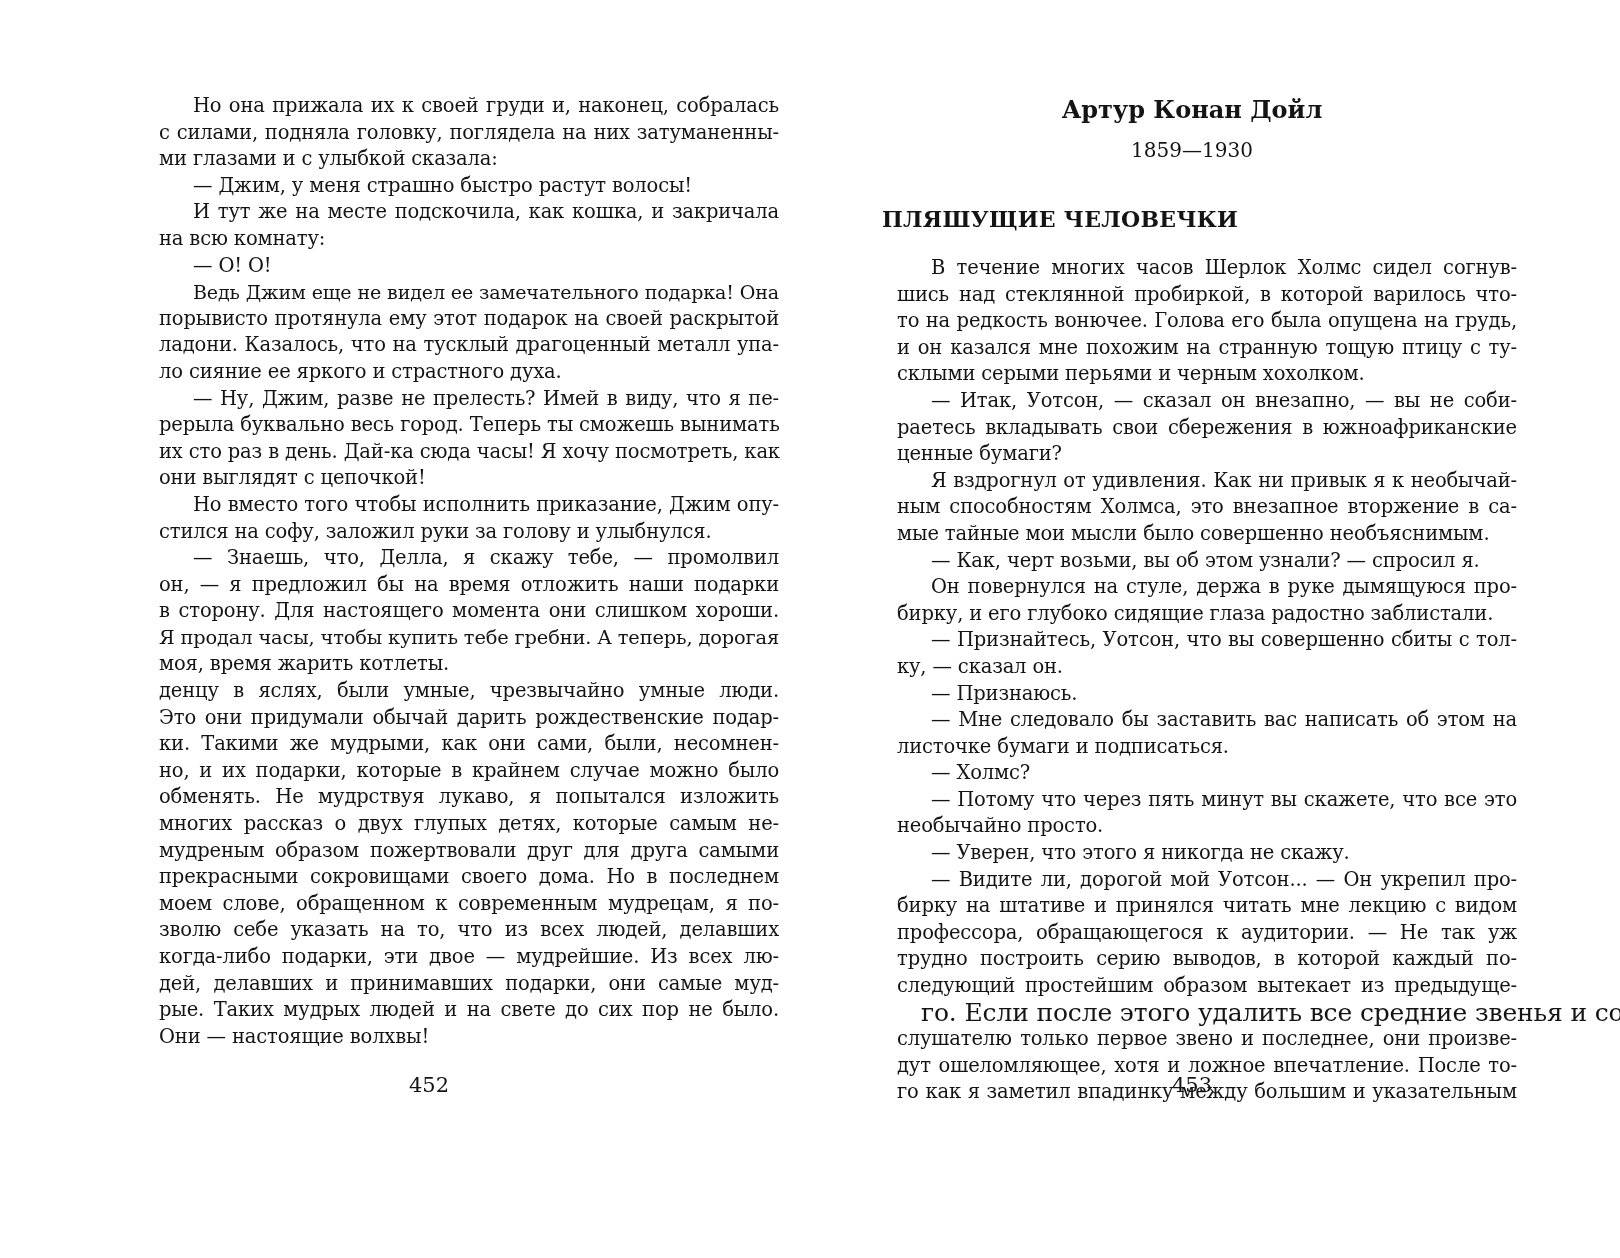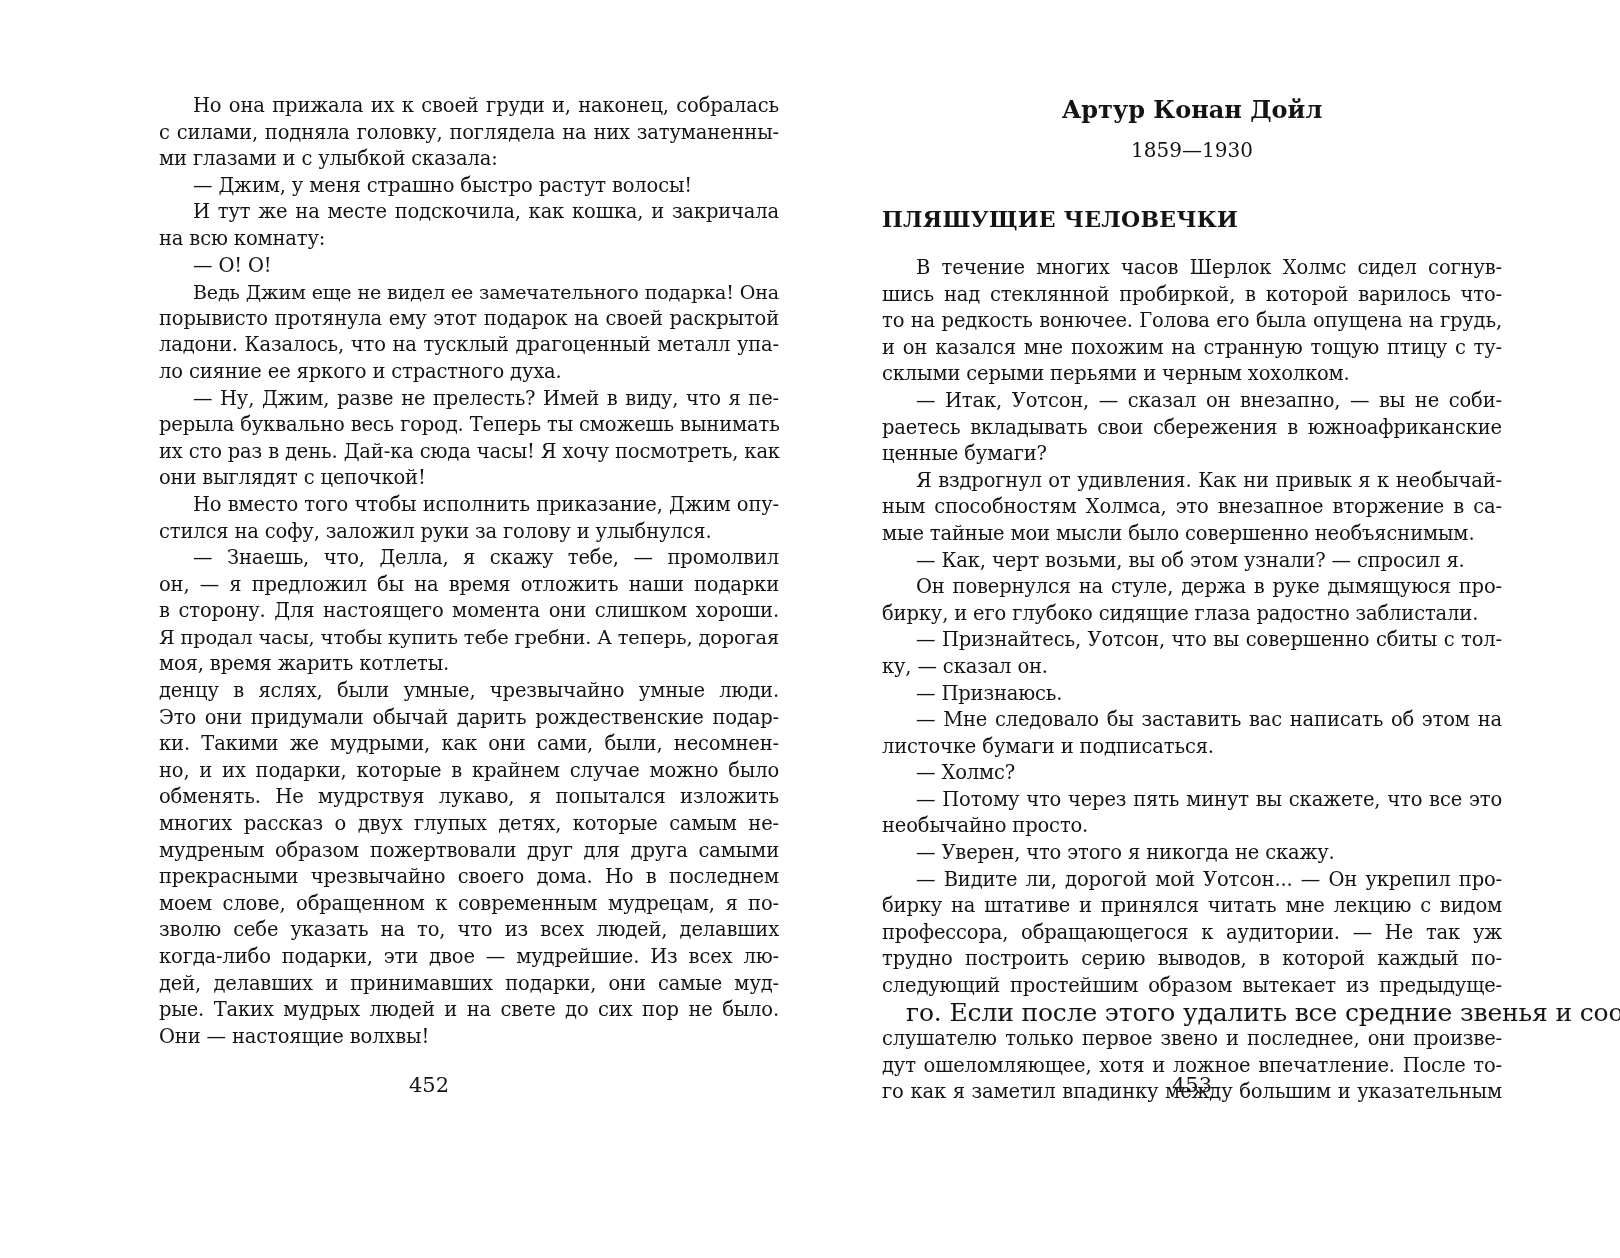--- a/index.html
+++ b/index.html
@@ -3,21 +3,21 @@
 <meta charset="utf-8">
 <style>
   html, body { margin: 0; padding: 0; background: #ffffff; }
   body { width: 1620px; height: 1258px; position: relative; overflow: hidden;
          font-family: "DejaVu Serif", "Liberation Serif", serif; color: #141414; }
   .page { position: absolute; top: 0; height: 1258px; }
   #page-left  { left: 0; width: 810px; }
   #page-right { left: 810px; width: 810px; }
   .col { position: absolute; font-size: 19.5px; line-height: 26.6px; }
   #page-left .col  { left: 119px; width: 620px; top: 93px; margin-left: 40px; }
-  #page-right .col { left: 72px;  width: 620px; top: 255px; }
+  #page-right .col { left: 87px;  width: 620px; top: 255px; }
   .line { display: block; white-space: nowrap; text-align: justify; text-align-last: justify;
           height: 26.6px; overflow: visible; letter-spacing: -0.15px; }
   .line.last { text-align-last: left; }
   .line.indent { padding-left: 34px; }
   .heading-author { position: absolute; left: 72px; width: 620px; top: 95px;
                     text-align: center; font-weight: bold; font-size: 24px; }
   .heading-years { position: absolute; left: 72px; width: 620px; top: 138px;
                    text-align: center; font-size: 20px; }
   .heading-title { position: absolute; left: 72px; width: 620px; top: 206px;
                    text-align: left; font-weight: bold; font-size: 22px; letter-spacing: 0.3px; }
@@ -52,21 +52,21 @@
       <span class="line">в сторону. Для настоящего момента они слишком хороши.</span>
       <span class="line" style="font-size: 19.3813px;">Я продал часы, чтобы купить тебе гребни. А теперь, дорогая</span>
       <span class="line last">моя, время жарить котлеты.</span>
       <span class="line">денцу в яслях, были умные, чрезвычайно умные люди.</span>
       <span class="line">Это они придумали обычай дарить рождественские подар-</span>
       <span class="line">ки. Такими же мудрыми, как они сами, были, несомнен-</span>
       <span class="line">но, и их подарки, которые в крайнем случае можно было</span>
       <span class="line">обменять. Не мудрствуя лукаво, я попытался изложить</span>
       <span class="line">многих рассказ о двух глупых детях, которые самым не-</span>
       <span class="line">мудреным образом пожертвовали друг для друга самыми</span>
-      <span class="line">прекрасными чрезвычайно своего дома. Но в последнем</span>
+      <span class="line">прекрасными сокровищами своего дома. Но в последнем</span>
       <span class="line">моем слове, обращенном к современным мудрецам, я по-</span>
       <span class="line">зволю себе указать на то, что из всех людей, делавших</span>
       <span class="line">когда-либо подарки, эти двое — мудрейшие. Из всех лю-</span>
       <span class="line">дей, делавших и принимавших подарки, они самые муд-</span>
       <span class="line">рые. Таких мудрых людей и на свете до сих пор не было.</span>
       <span class="line last">Они — настоящие волхвы!</span>
     </div>
   <div class="pagenum">452</div>
 </div>
 

